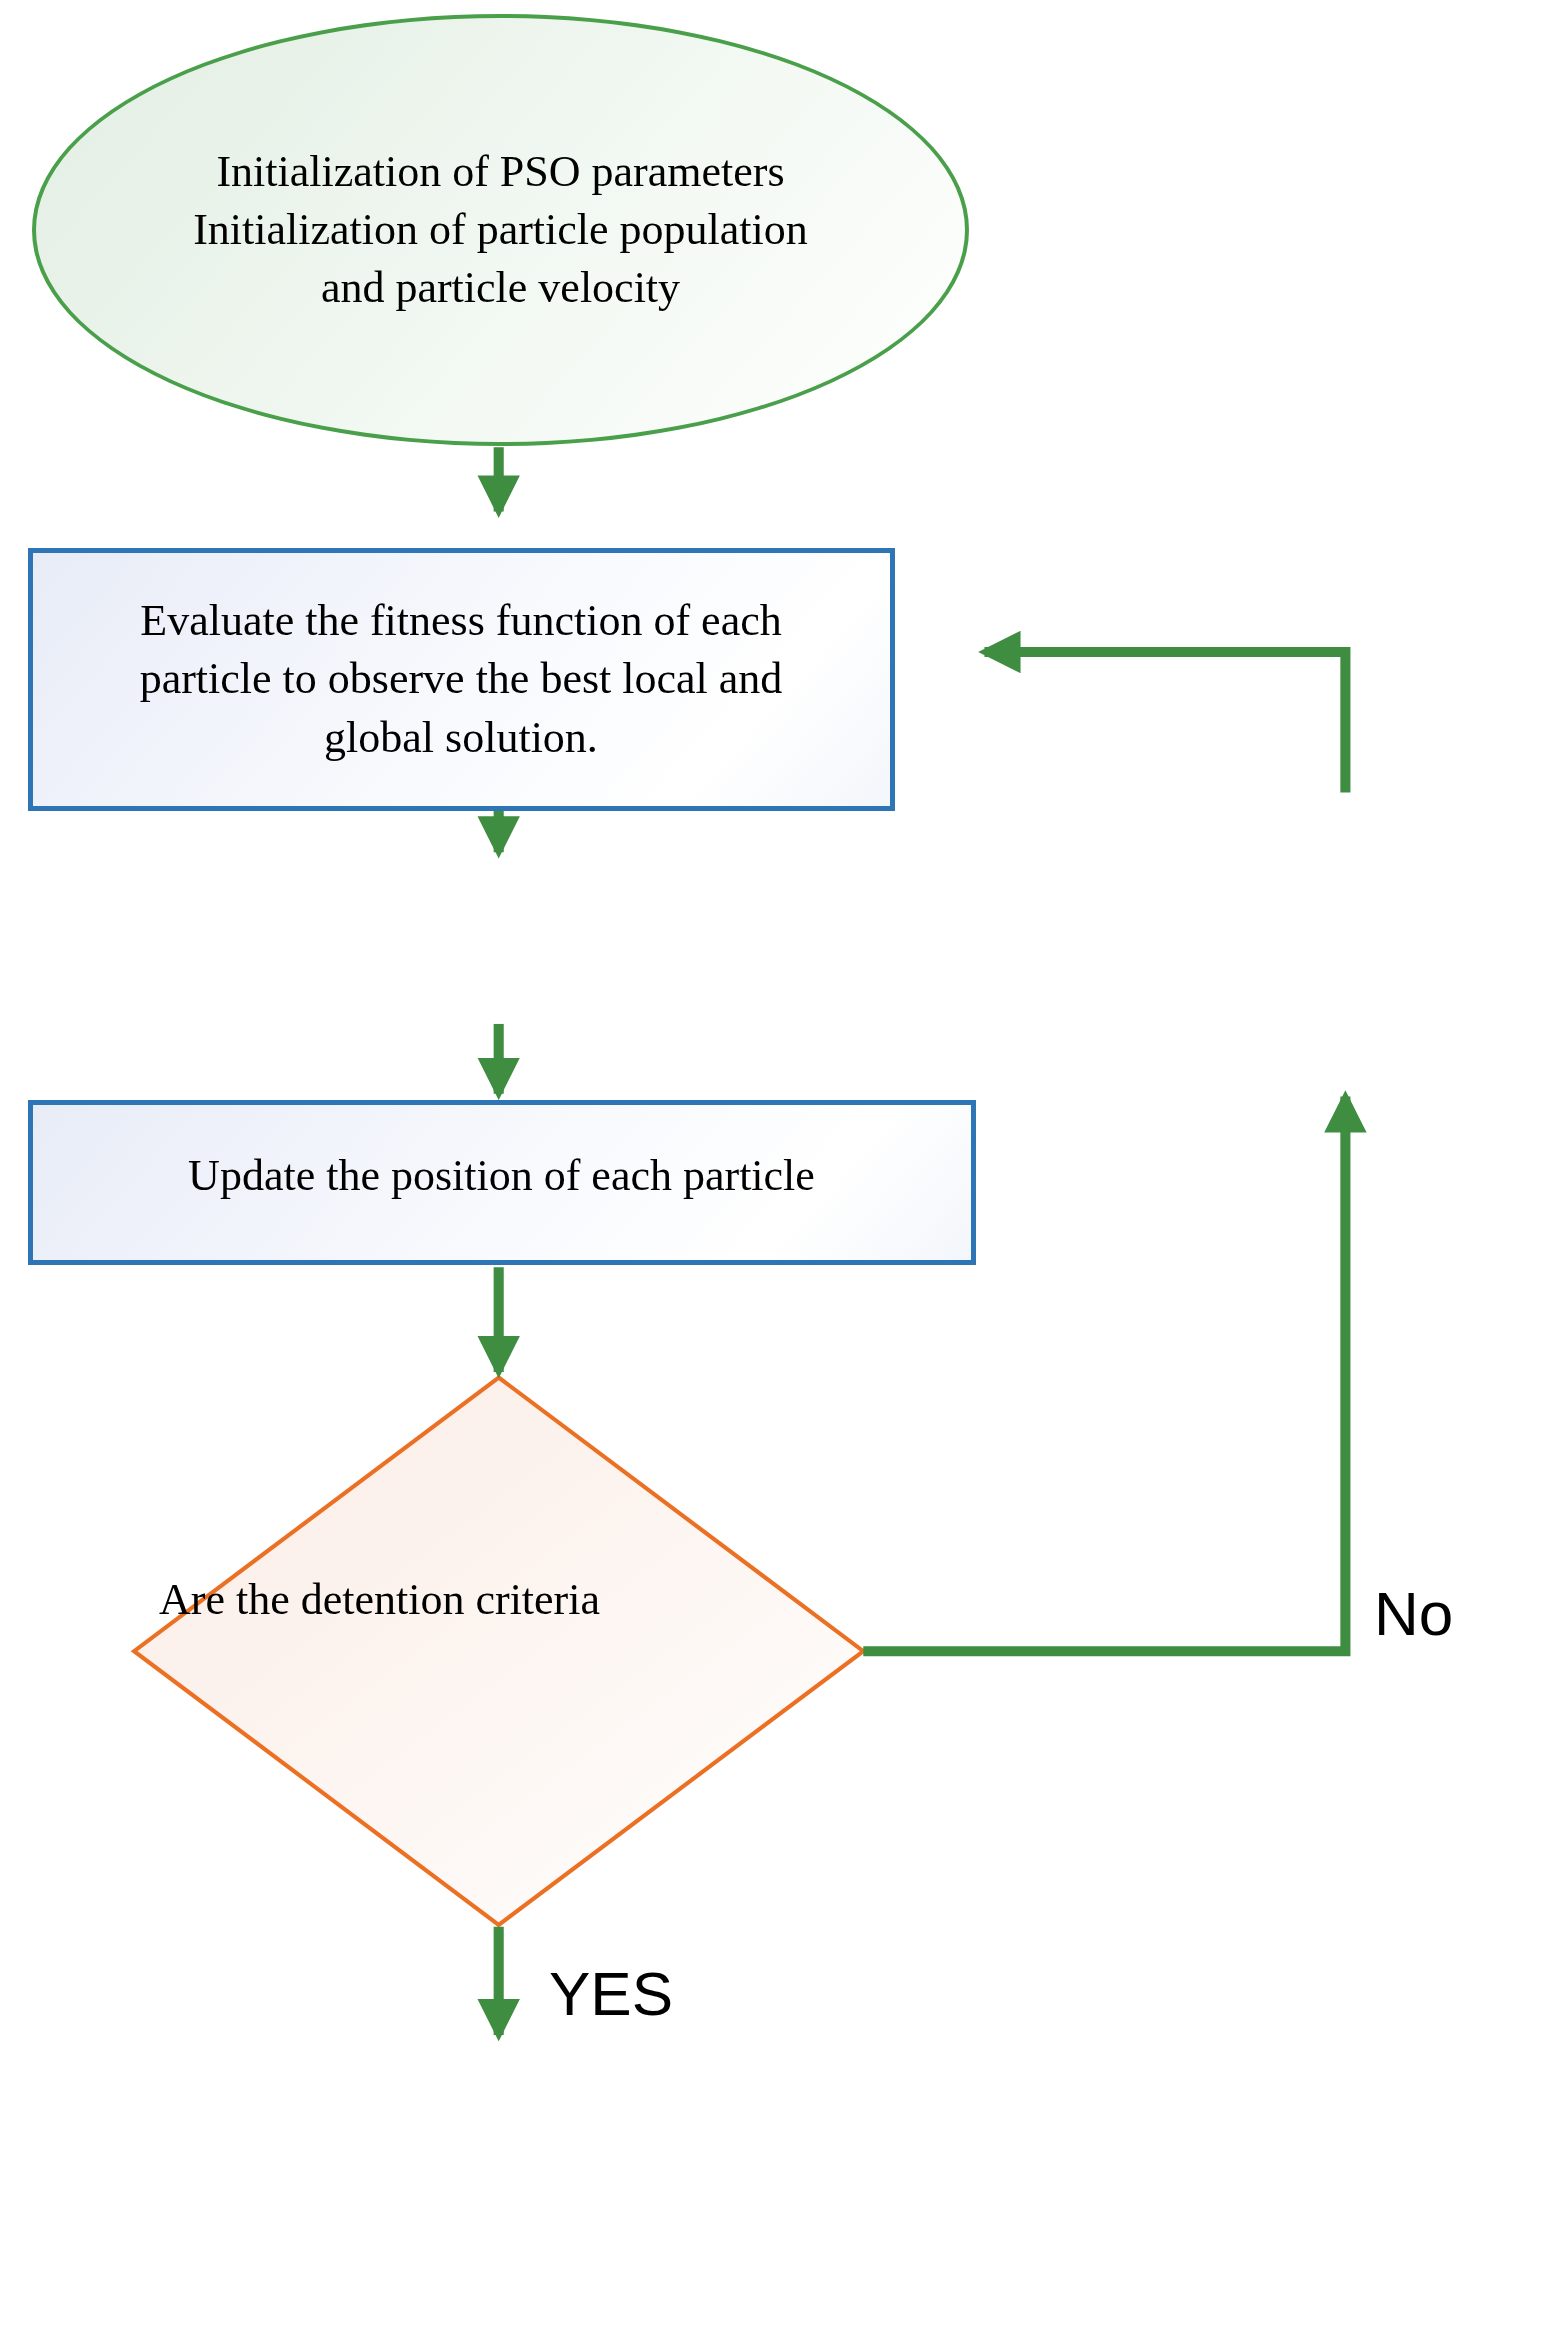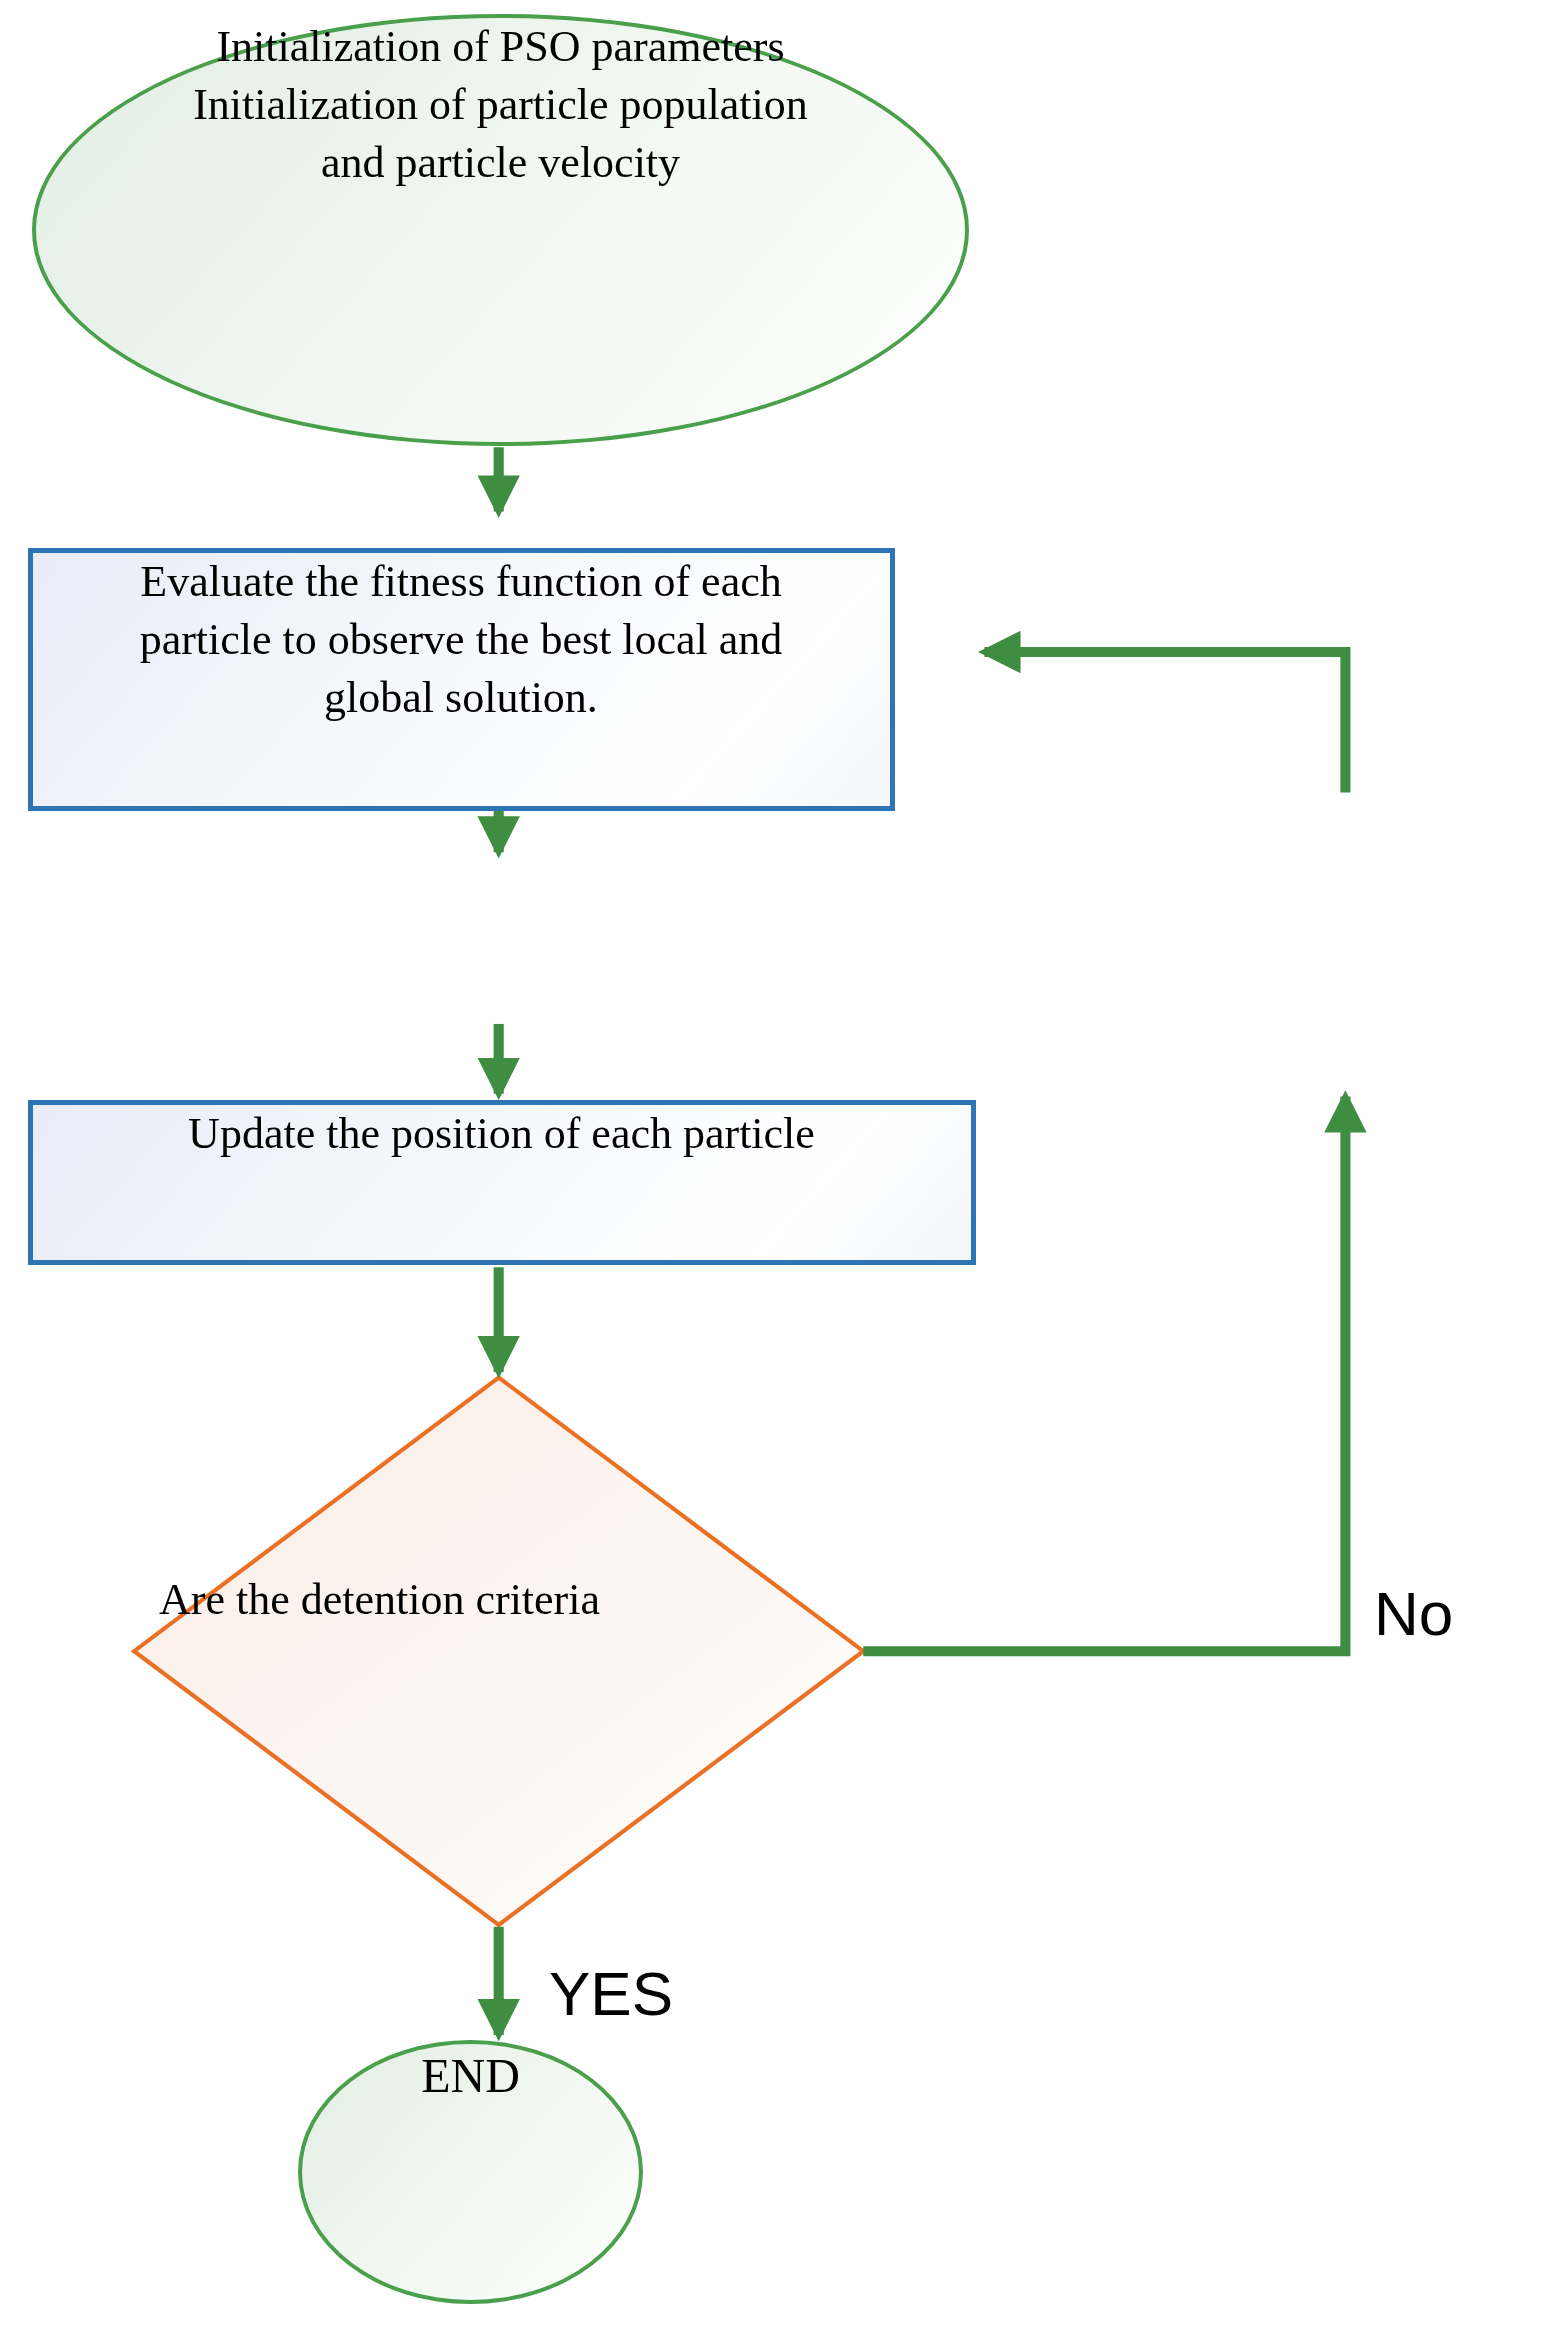--- a/index.html
+++ b/index.html
@@ -7,21 +7,21 @@
     position:relative;
     width:1564px;height:2328px;
     background:#ffffff;
     font-family:"Liberation Serif","DejaVu Serif",serif;
     color:var(--text,#000);
     overflow:hidden;
   }
   .layer{position:absolute;left:0;top:0;width:100%;height:100%;}
   .node{
     position:absolute;
-    display:flex;align-items:flex-start;justify-content:center;
+    display:flex;align-items:center;justify-content:center;
     text-align:center;
     box-sizing:border-box;
     font-size:44px;line-height:1.32;
   }
   .node .txt span{display:block;}
   .ellipse{
     border:4.6px solid var(--shape-green,#4AA04A);
     border-radius:50%;
     background:linear-gradient(132deg,#e2eee3 0%,#f2f8f2 55%,#ffffff 100%);
   }
@@ -103,23 +103,18 @@
     </div>
   </div>
 
   <div class="decision-text">
     <div class="txt">
       <span>Are the detention criteria</span>
     </div>
   </div>
 
 
-  <div class="node ellipse end-node">
-    <div class="txt">
-      <span>END</span>
-    </div>
-  </div>
 
   <div class="edge-label yes-label">YES</div>
   <div class="edge-label no-label">No</div>
 
 </div>
 
 
 </body></html>

